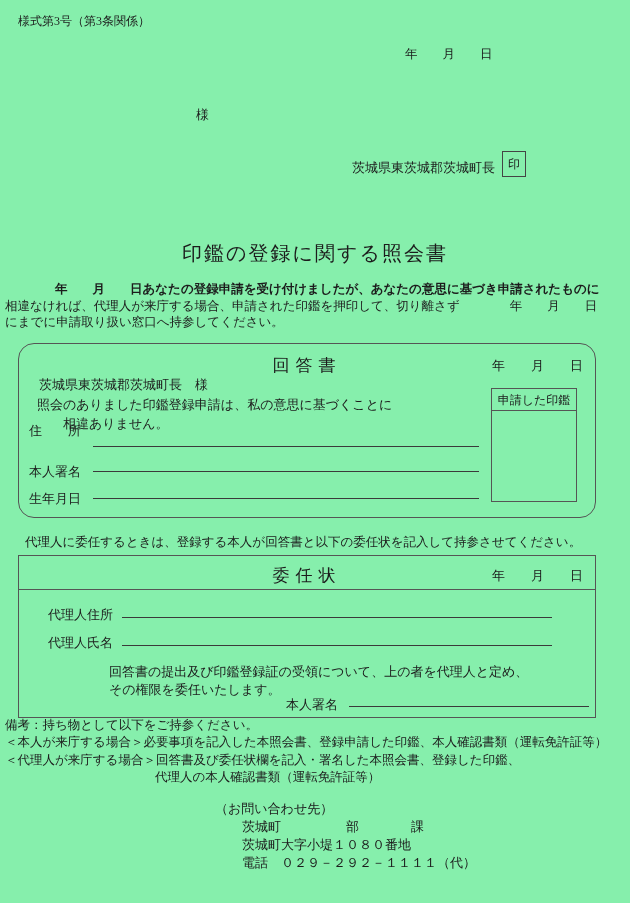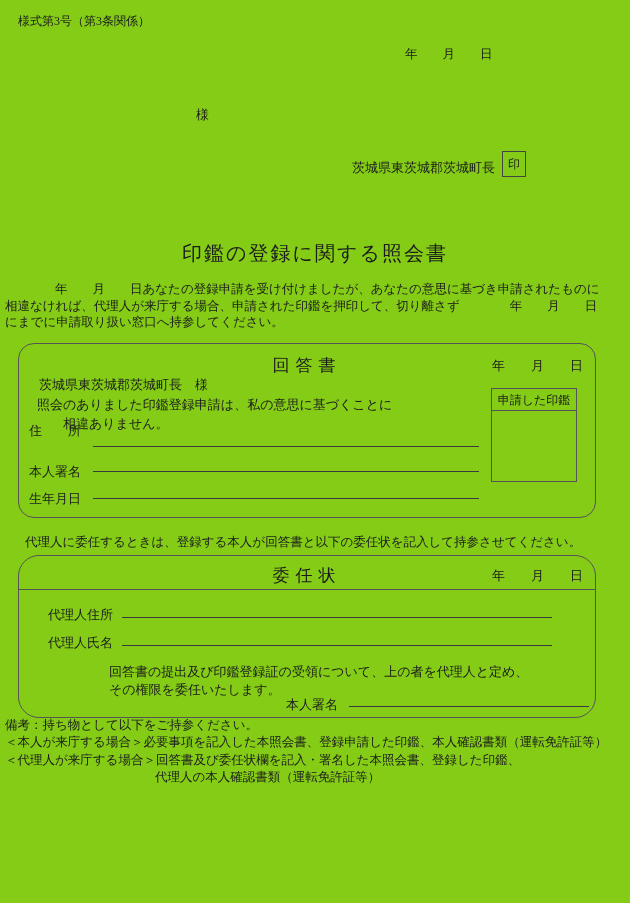--- a/index.html
+++ b/index.html
@@ -1,20 +1,20 @@
 <!DOCTYPE html>
 <html><head>
 <meta charset="utf-8">
 <style>
   * { margin:0; padding:0; box-sizing:border-box; }
   html,body { background:#ffffff; }
   .page {
     position:relative;
     width:630px; height:903px;
-    background:#84cc16;
+    background:#86efac;
     color:#1c1c1c;
     font-family:"Liberation Serif","DejaVu Serif",serif;
     overflow:hidden;
     padding-left:36px;
   }
   .t { position:absolute; white-space:pre; }
   .fs12 { font-size:12px; }
   .fs125 { font-size:12.5px; }
   .fs13 { font-size:13px; }
   .box { position:absolute; border:1px solid #555; }
@@ -27,21 +27,21 @@
     position:absolute; left:0; right:0;
     text-align:center; font-size:17px; letter-spacing:6px;
   }
   .seal-box {
     position:absolute; left:502px; top:151px;
     width:24px; height:26px; border:1px solid #444;
     text-align:center; line-height:24px; font-size:12px;
   }
   .applied-seal {
     position:absolute; left:472px; top:44px;
-    width:86px; height:94px; border:1px solid #555;
+    width:86px; height:114px; border:1px solid #555;
   }
   .applied-seal .hd {
     height:22px; line-height:22px; border-bottom:1px solid #555;
     text-align:center; font-size:12px; white-space:pre;
   }
   .divider { position:absolute; left:0; right:0; height:0; border-top:1px solid #555; }
   .notes-block { position:absolute; left:5px; top:717px; font-size:12.5px; line-height:17.3px; }
   .notes-block div { white-space:pre; }
   .contact-block { position:absolute; left:215px; top:800px; font-size:13px; line-height:18px; }
   .contact-block div { white-space:pre; }
@@ -60,21 +60,21 @@
 
   <div class="t fs13" style="left:352px; top:159px;">茨城県東茨城郡茨城町長</div>
 
   <div class="seal-box">
     <span>印</span>
   </div>
 
   <div class="page-title">印鑑の登録に関する照会書</div>
 
   <div>
-    <div class="t fs125" style="left:5px; top:281px;">　　　　年　　月　　日あなたの登録申請を受け付けましたが、あなたの意思に基づき申請されたものに</div>
+    <div class="t fs125" style="left:5px; top:281px;font-weight:bold;">　　　　年　　月　　日あなたの登録申請を受け付けましたが、あなたの意思に基づき申請されたものに</div>
     <div class="t fs125" style="left:5px; top:297.5px;">相違なければ、代理人が来庁する場合、申請された印鑑を押印して、切り離さず　　　　年　　月　　日</div>
     <div class="t fs125" style="left:5px; top:314px;">にまでに申請取り扱い窓口へ持参してください。</div>
   </div>
 
   <div class="box" style="left:18px; top:343px; width:578px; height:175px;border-radius:16px;">
 
     <div class="box-title" style="top:10px;">回答書</div>
 
     <div class="t fs13" style="right:12px; top:13px;">年　　月　　日</div>
 
@@ -92,21 +92,21 @@
     <div class="t fs13" style="left:10px; top:146px;">生年月日</div>
     <div class="uline" style="left:74px; width:386px; top:154px;"></div>
 
     <div class="applied-seal">
       <div class="hd">申請した印鑑</div>
     </div>
   </div>
 
   <div class="t fs125" style="left:25px; top:534px;">代理人に委任するときは、登録する本人が回答書と以下の委任状を記入して持参させてください。</div>
 
-  <div class="box" style="left:18px; top:555px; width:578px; height:163px;border-radius:21px;">
+  <div class="box" style="left:18px; top:555px; width:578px; height:163px;">
 
     <div class="box-title" style="top:8px;">委任状</div>
 
     <div class="t fs13" style="right:12px; top:11px;">年　　月　　日</div>
 
     <div class="divider" style="top:33px;"></div>
 
     <div class="t fs13" style="left:29px; top:50px;">代理人住所</div>
     <div class="uline" style="left:103px; width:430px; top:61px;"></div>
 
@@ -120,14 +120,20 @@
     <div class="uline" style="left:330px; width:240px; top:150px;"></div>
   </div>
 
   <div class="notes-block">
     <div>備考：持ち物として以下をご持参ください。</div>
     <div>＜本人が来庁する場合＞必要事項を記入した本照会書、登録申請した印鑑、本人確認書類（運転免許証等）</div>
     <div>＜代理人が来庁する場合＞回答書及び委任状欄を記入・署名した本照会書、登録した印鑑、</div>
     <div>　　　　　　　　　　　　代理人の本人確認書類（運転免許証等）</div>
   </div>
 
+  <div class="contact-block">
+    <div>（お問い合わせ先）</div>
+    <div class="ind">茨城町　　　　　部　　　　課</div>
+    <div class="ind">茨城町大字小堤１０８０番地</div>
+    <div class="ind">電話　０２９－２９２－１１１１（代）</div>
+  </div>
 
 </div>
 
 </body></html>

